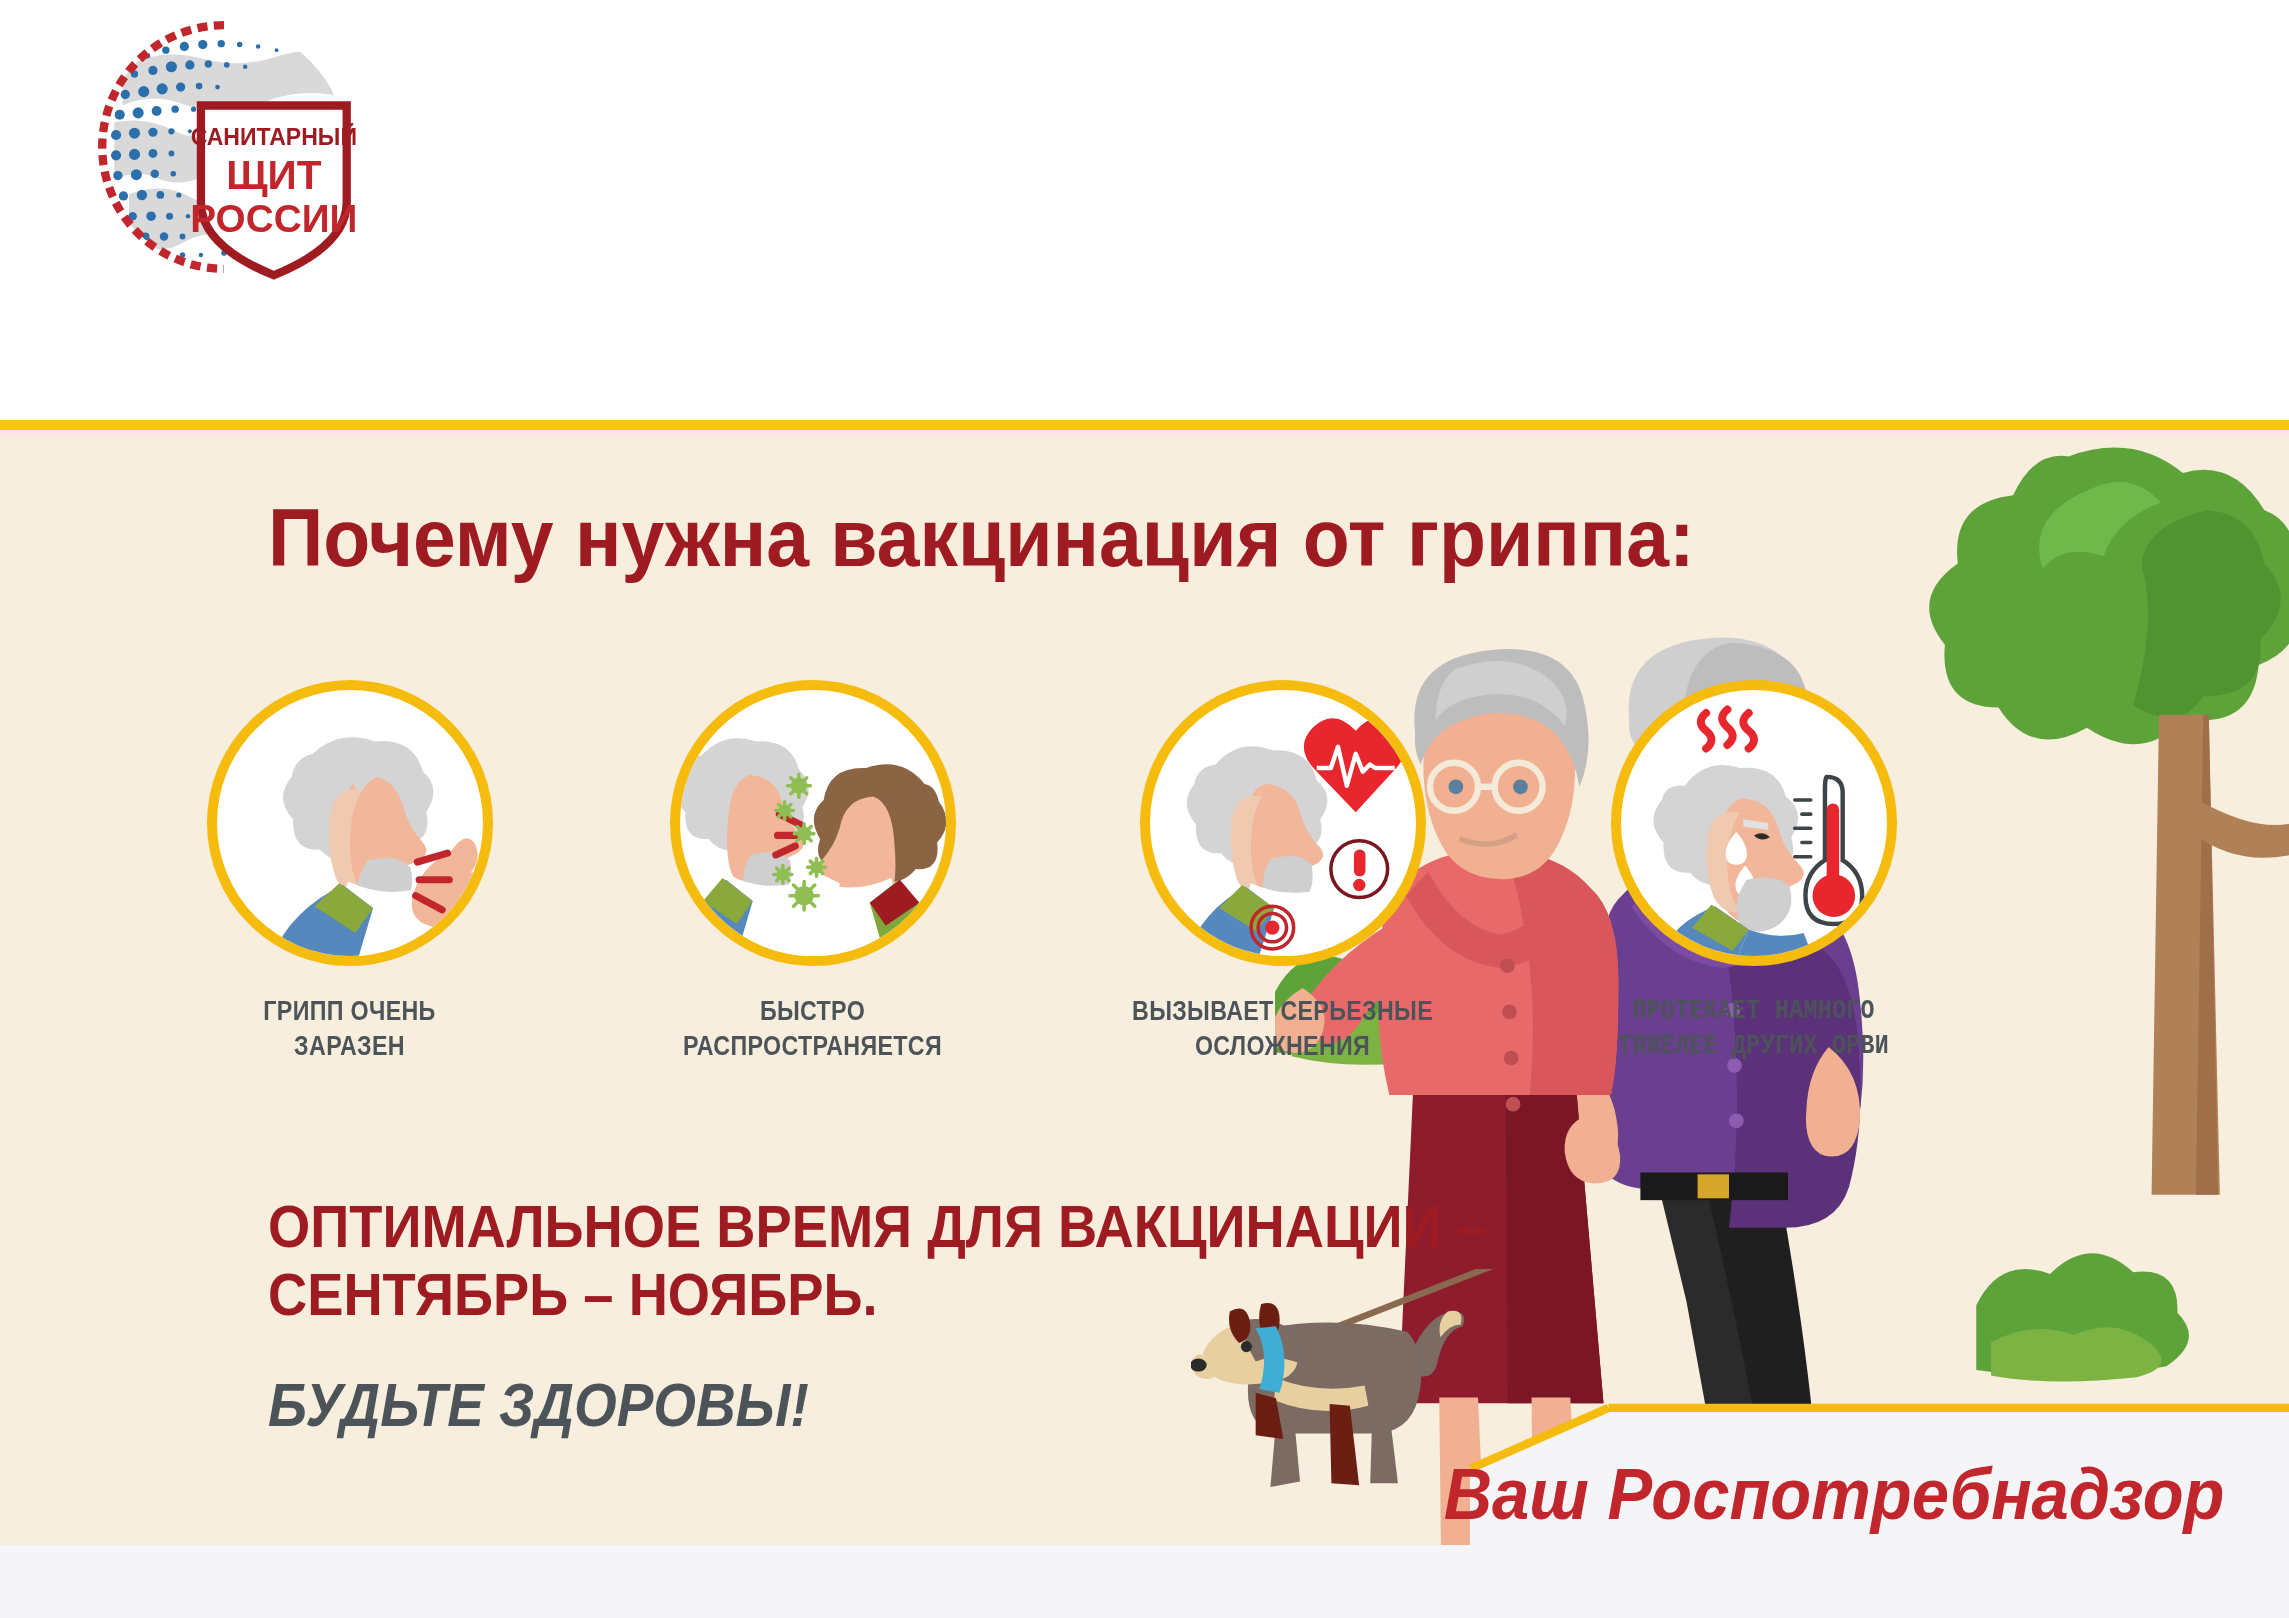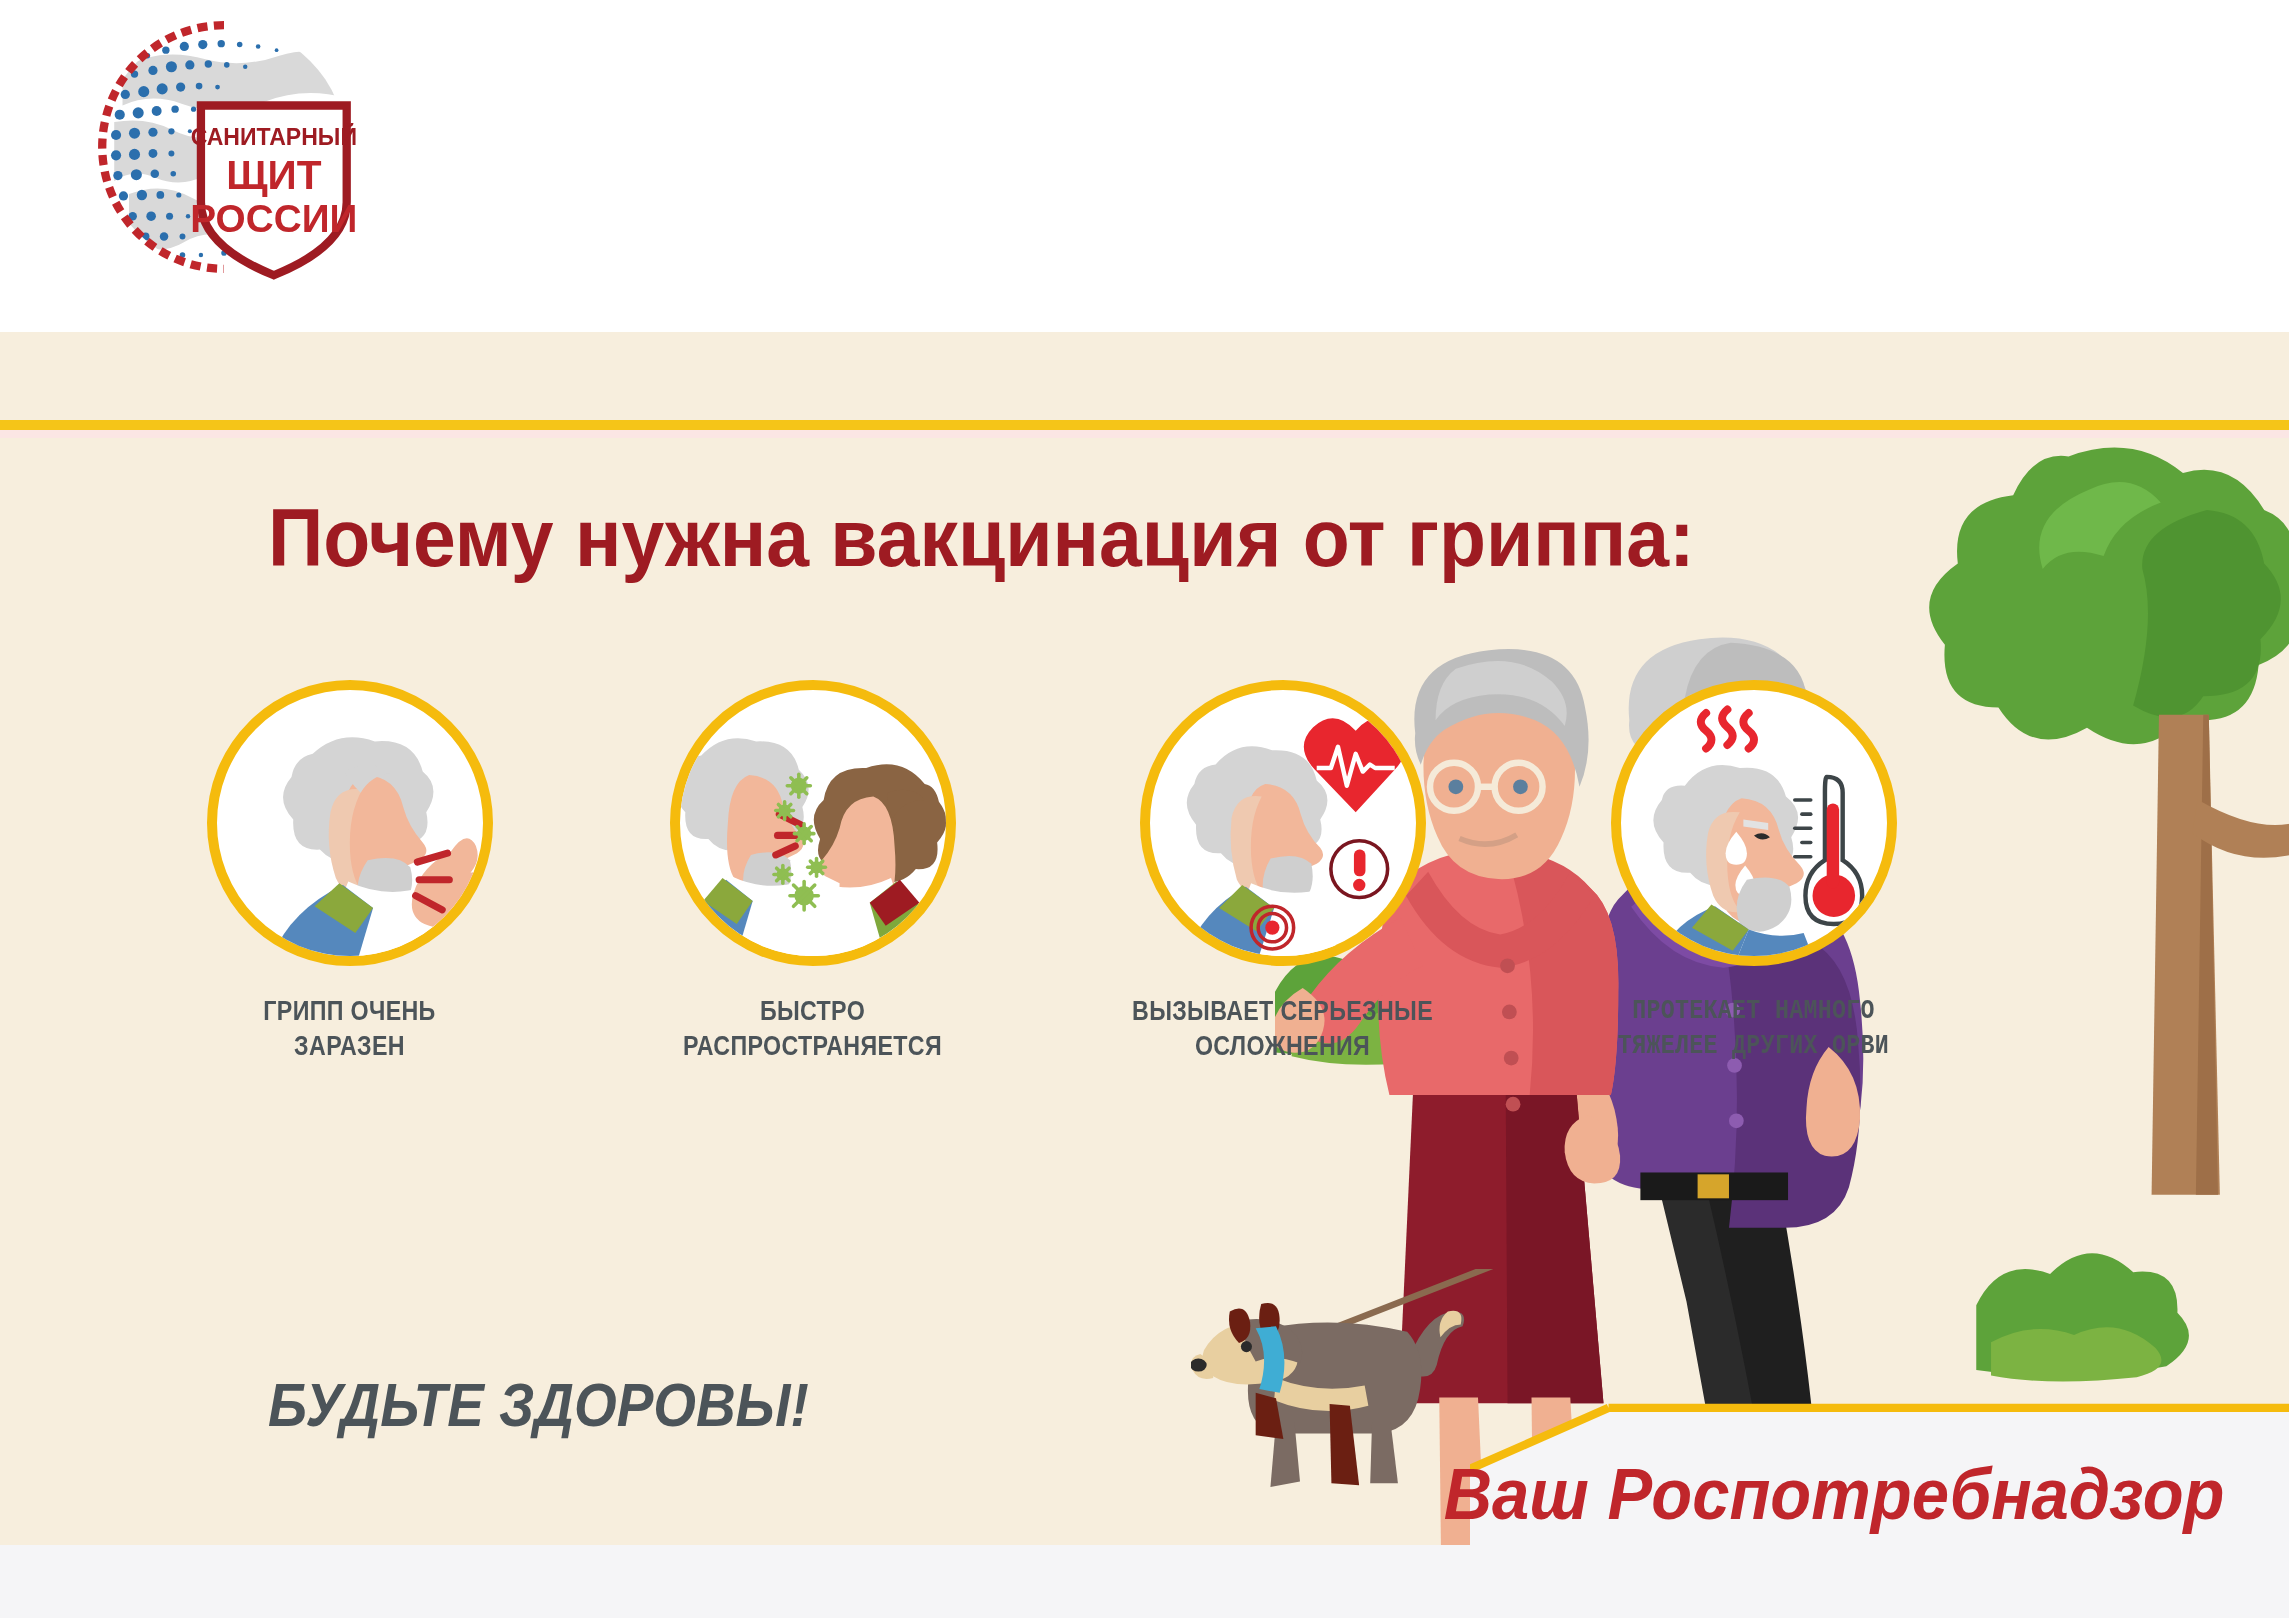--- a/index.html
+++ b/index.html
@@ -8,21 +8,21 @@
     font-family:"Liberation Sans", sans-serif;
     background:#ffffff;
     overflow:hidden;
     position:relative;
   }
 
   
   #poster { position:relative; width:2290px; height:1619px; background:#f7eedd; }
 
   #header {
-    position:absolute; left:0; top:0; width:2290px; height:332px;
+    position:absolute; left:0; top:0; width:2290px; height:420px;
     background:#ffffff; z-index:5;
   }
   #header-rule {
     position:absolute; left:0; top:420px; width:2290px; height:10px;
     background:#f5c518; z-index:6;
   }
   #header-rule2 {
     position:absolute; left:0; top:430px; width:2290px; height:8.3px;
     background:#fbe6e4; z-index:6;
   }
@@ -517,20 +517,24 @@
             </g>
           </svg>
         </div>
         <div class="icon-label">
           <div>ПРОТЕКАЕТ НАМНОГО</div>
           <div>ТЯЖЕЛЕЕ ДРУГИХ ОРВИ</div>
         </div>
       </div>
     </div>
 
+    <div id="callout">
+      <div class="callout-line">ОПТИМАЛЬНОЕ ВРЕМЯ ДЛЯ ВАКЦИНАЦИИ –</div>
+      <div class="callout-line">СЕНТЯБРЬ – НОЯБРЬ.</div>
+    </div>
 
     <div id="health">БУДЬТЕ ЗДОРОВЫ!</div>
 
     <div style="position:absolute;left:1191px;top:831px;width:388px;height:277px;z-index:3;">
       <svg viewBox="0 0 420 300" xmlns="http://www.w3.org/2000/svg">
         <line x1="108" y1="82" x2="420" y2="-40" stroke="#8a6a4f" stroke-width="7"></line>
 
         <path fill="#7b6b63" d="M236 96 q20 -48 48 -50 q16 0 10 16 q-20 4 -28 42 q-6 20 -30 8 z"></path>
         <path fill="#e8cfa0" d="M278 46 q18 -4 14 14 q-12 0 -22 14 q-4 -18 8 -28 z"></path>
 

